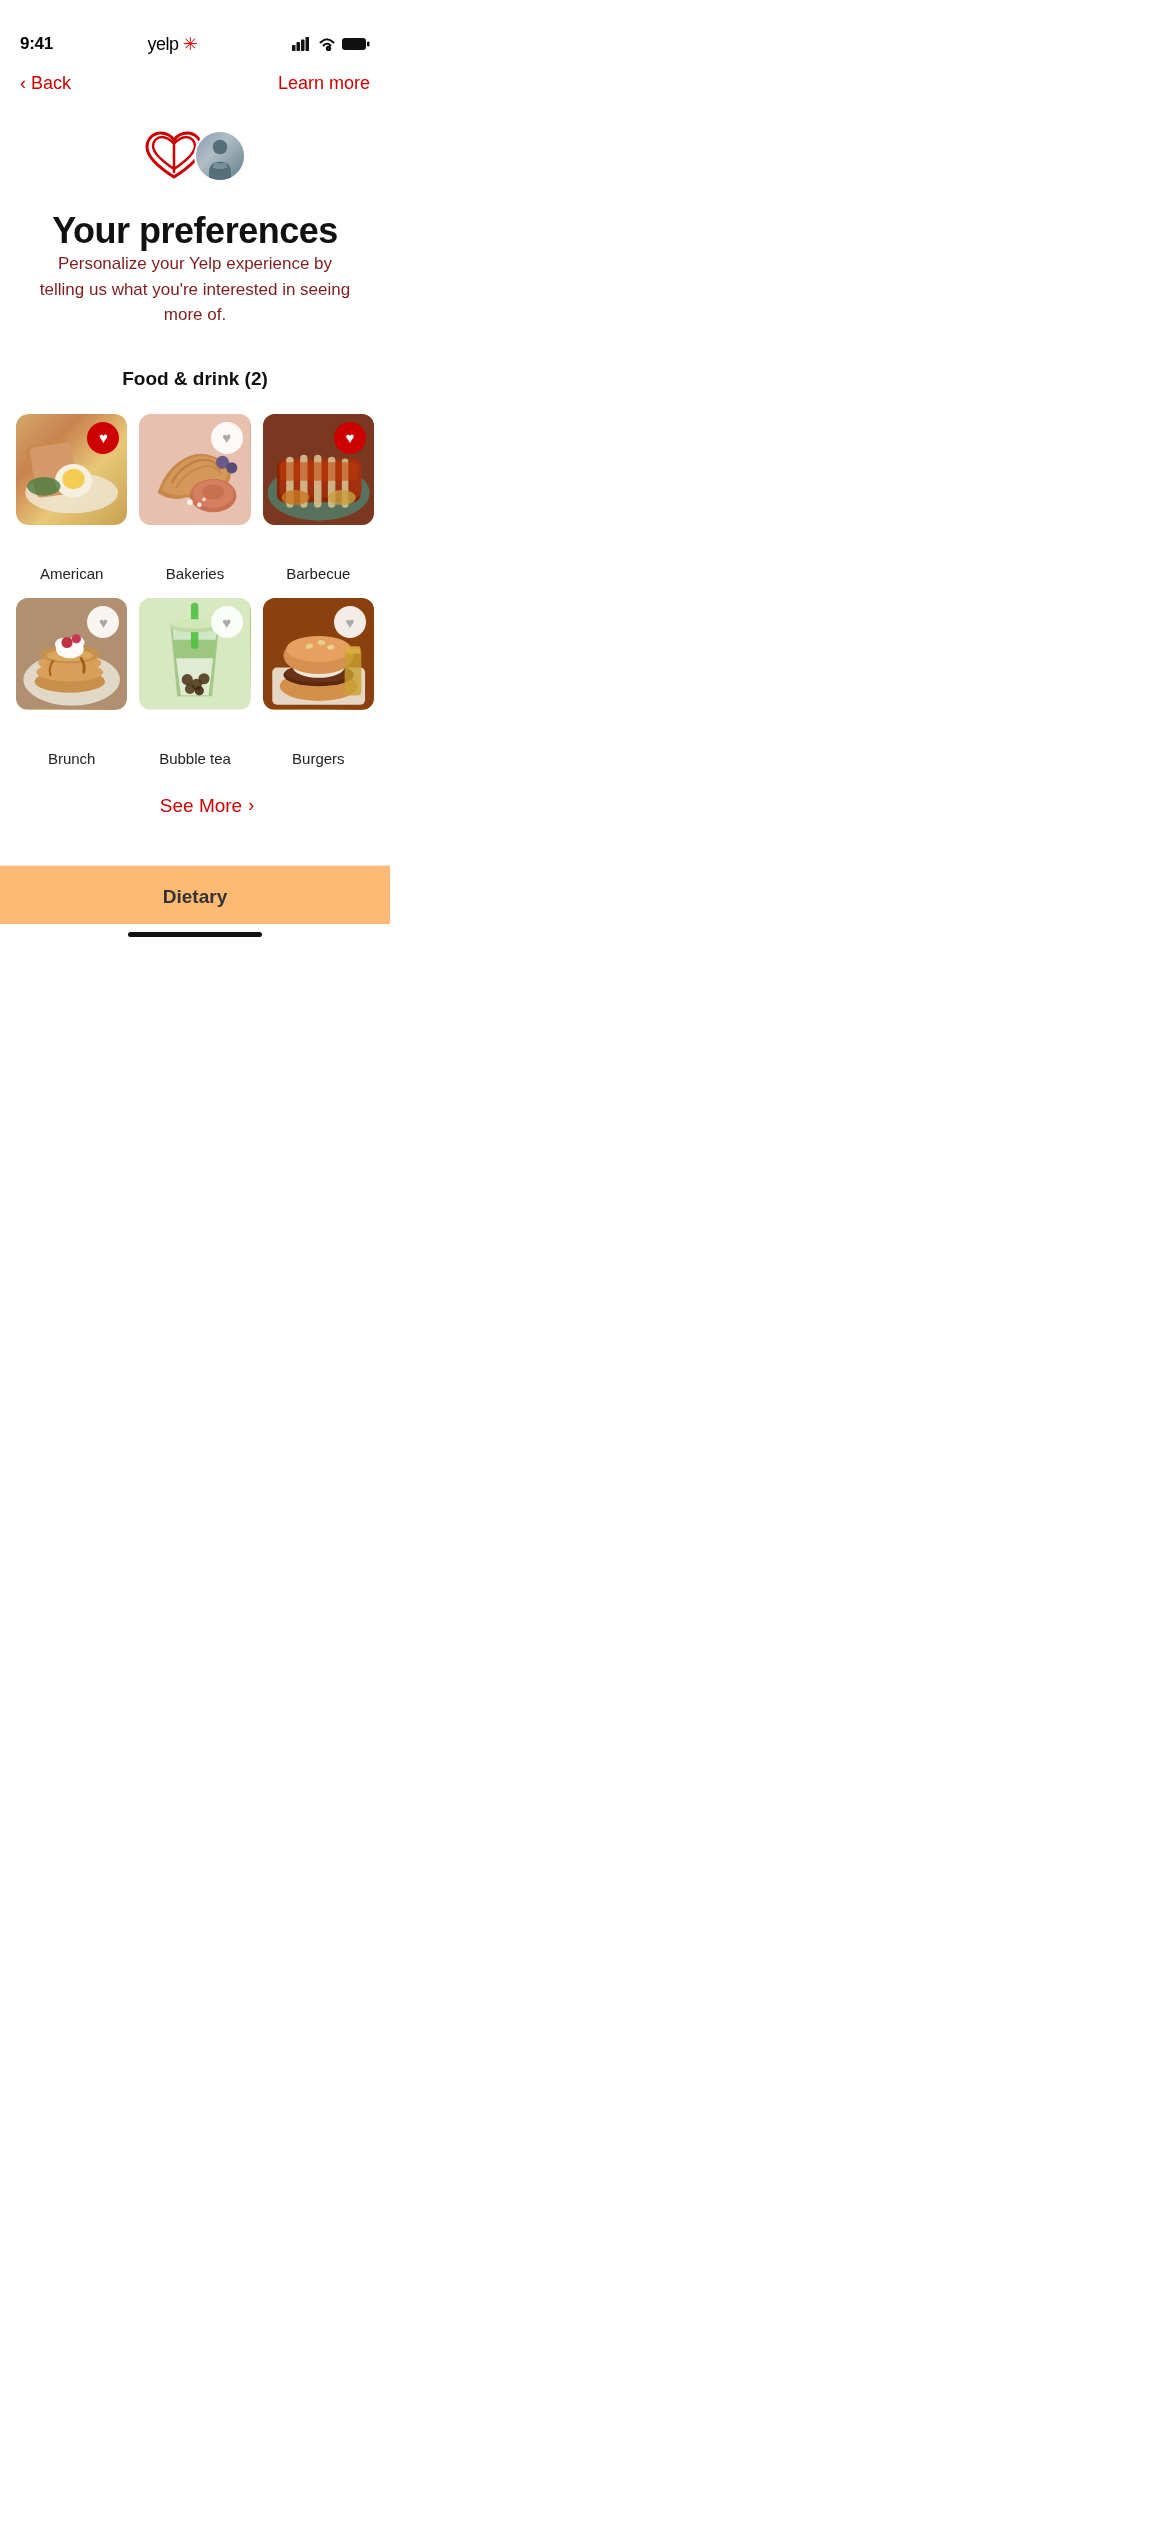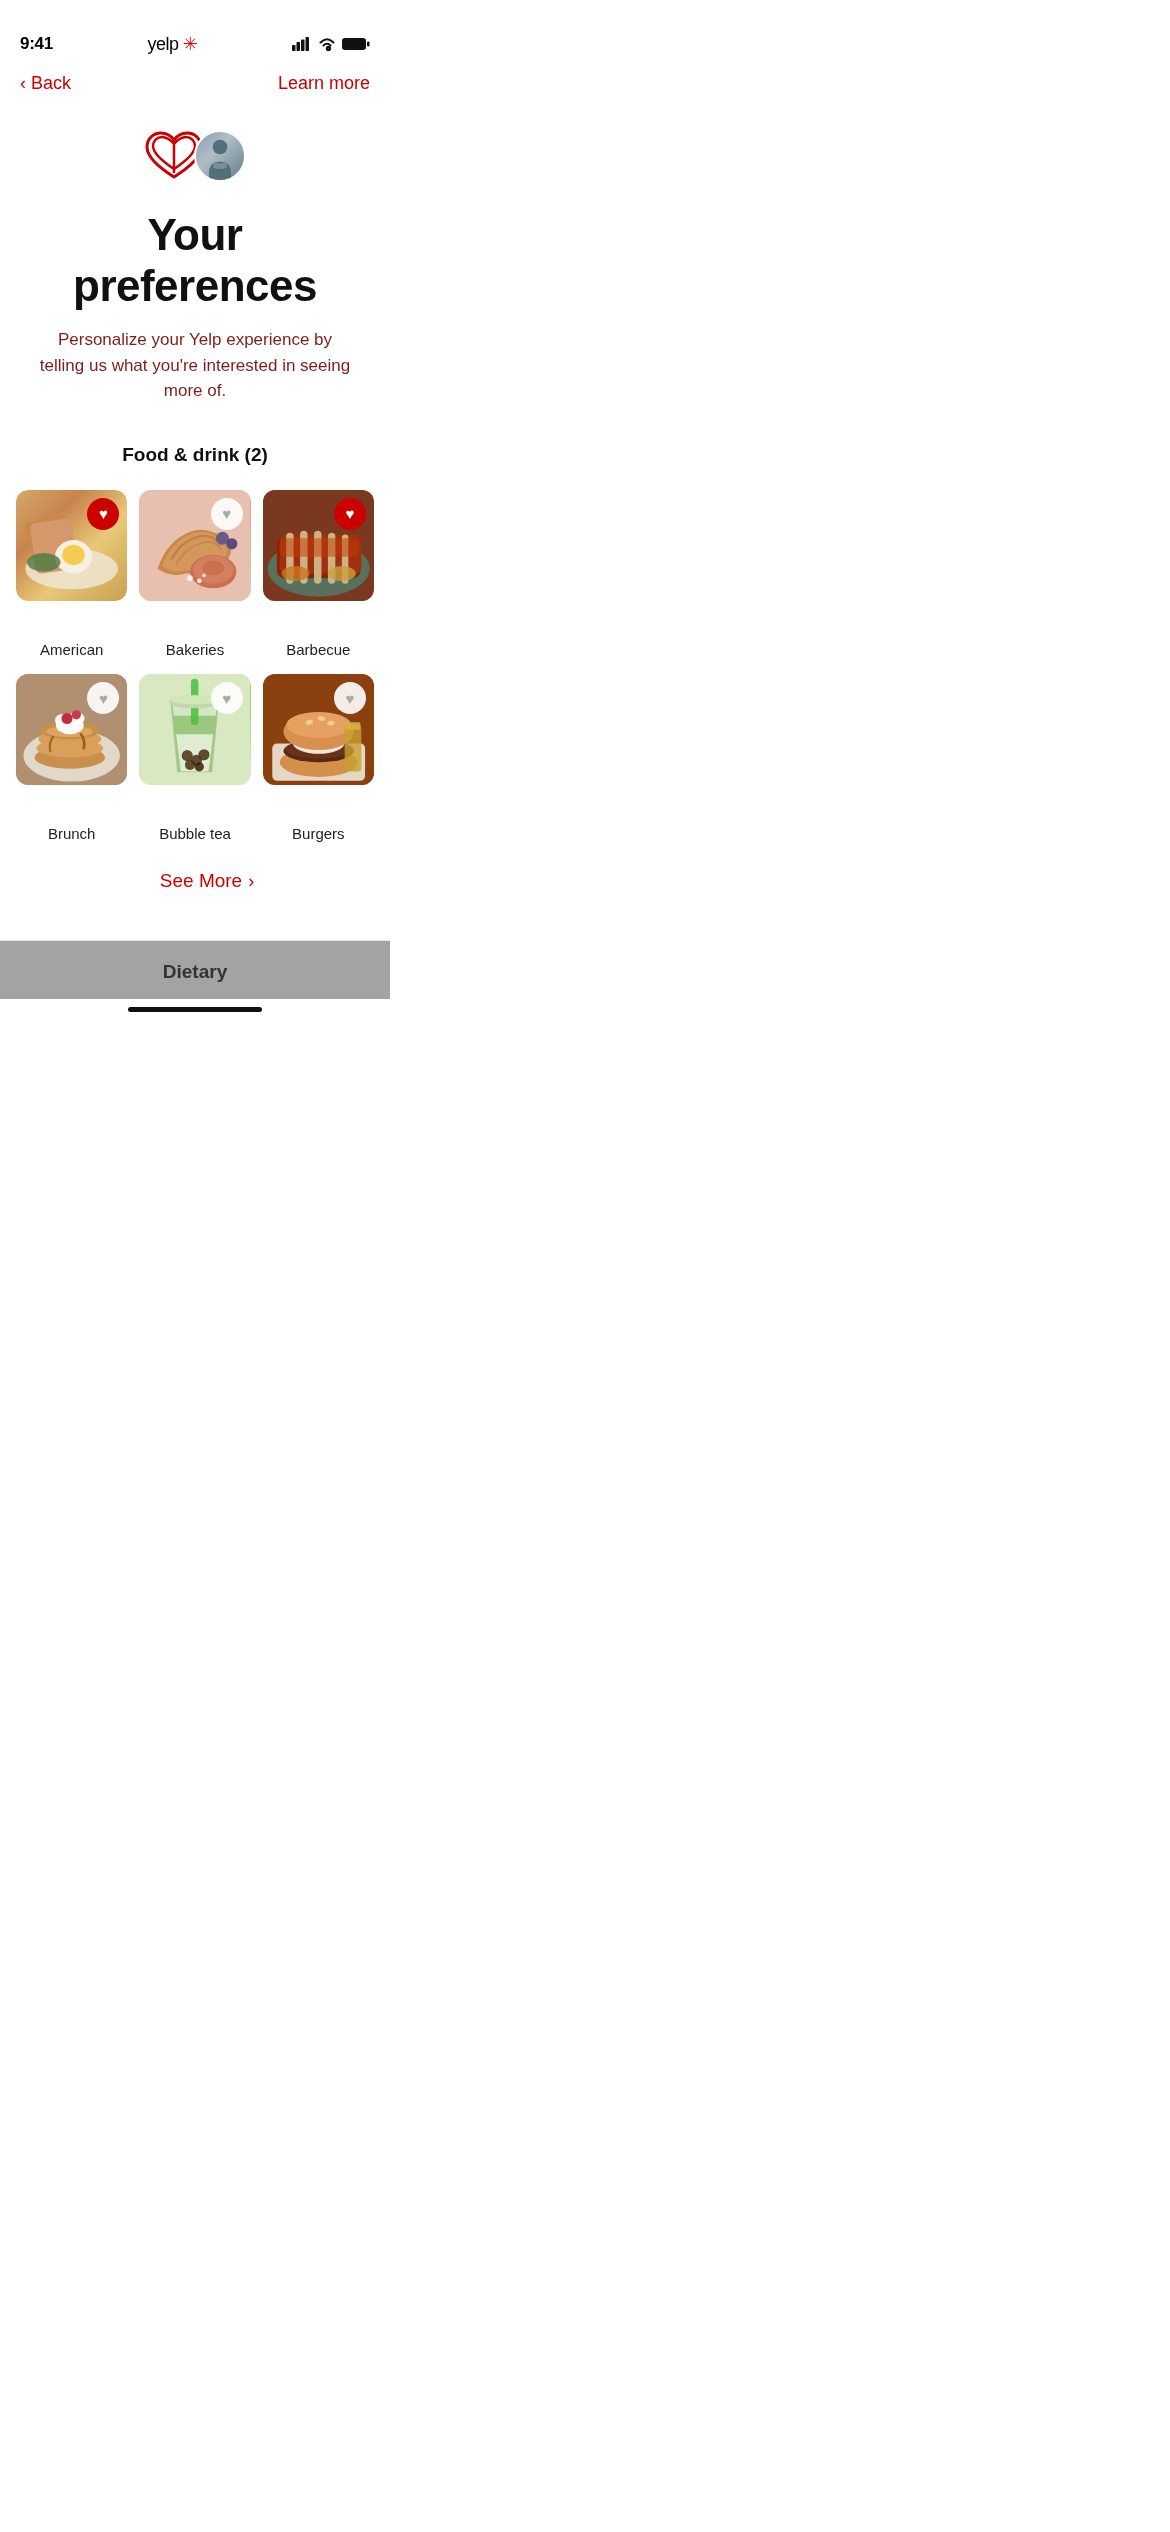--- a/index.html
+++ b/index.html
@@ -108,24 +108,23 @@
       align-items: flex-end;
       justify-content: center;
       border: 2px solid #fff;
     }
     .avatar-silhouette {
       width: 32px;
       height: 44px;
     }
 
     .page-title {
-      font-size: 44px;
+      font-size: 36px;
       font-weight: 800;
       color: #111;
-      margin-bottom: 16px;
       line-height: 1.15;
       letter-spacing: -0.5px;
     }
     .page-subtitle {
       font-size: 17px;
       color: #7f1d1d;
       line-height: 1.5;
       max-width: 320px;
     }
 
@@ -249,21 +248,21 @@
       margin-left: 24px;
     }
     .see-more-chevron {
       color: #cc0000;
       font-size: 18px;
       margin-left: 6px;
     }
 
     
     .dietary-section-peek {
-      background: #a3a3a3;
+      background: #fdba74;
       padding: 20px 20px 16px;
       display: flex;
       justify-content: center;
     }
     .dietary-section-label {
       font-size: 19px;
       font-weight: 700;
       color: #333;
     }
 

